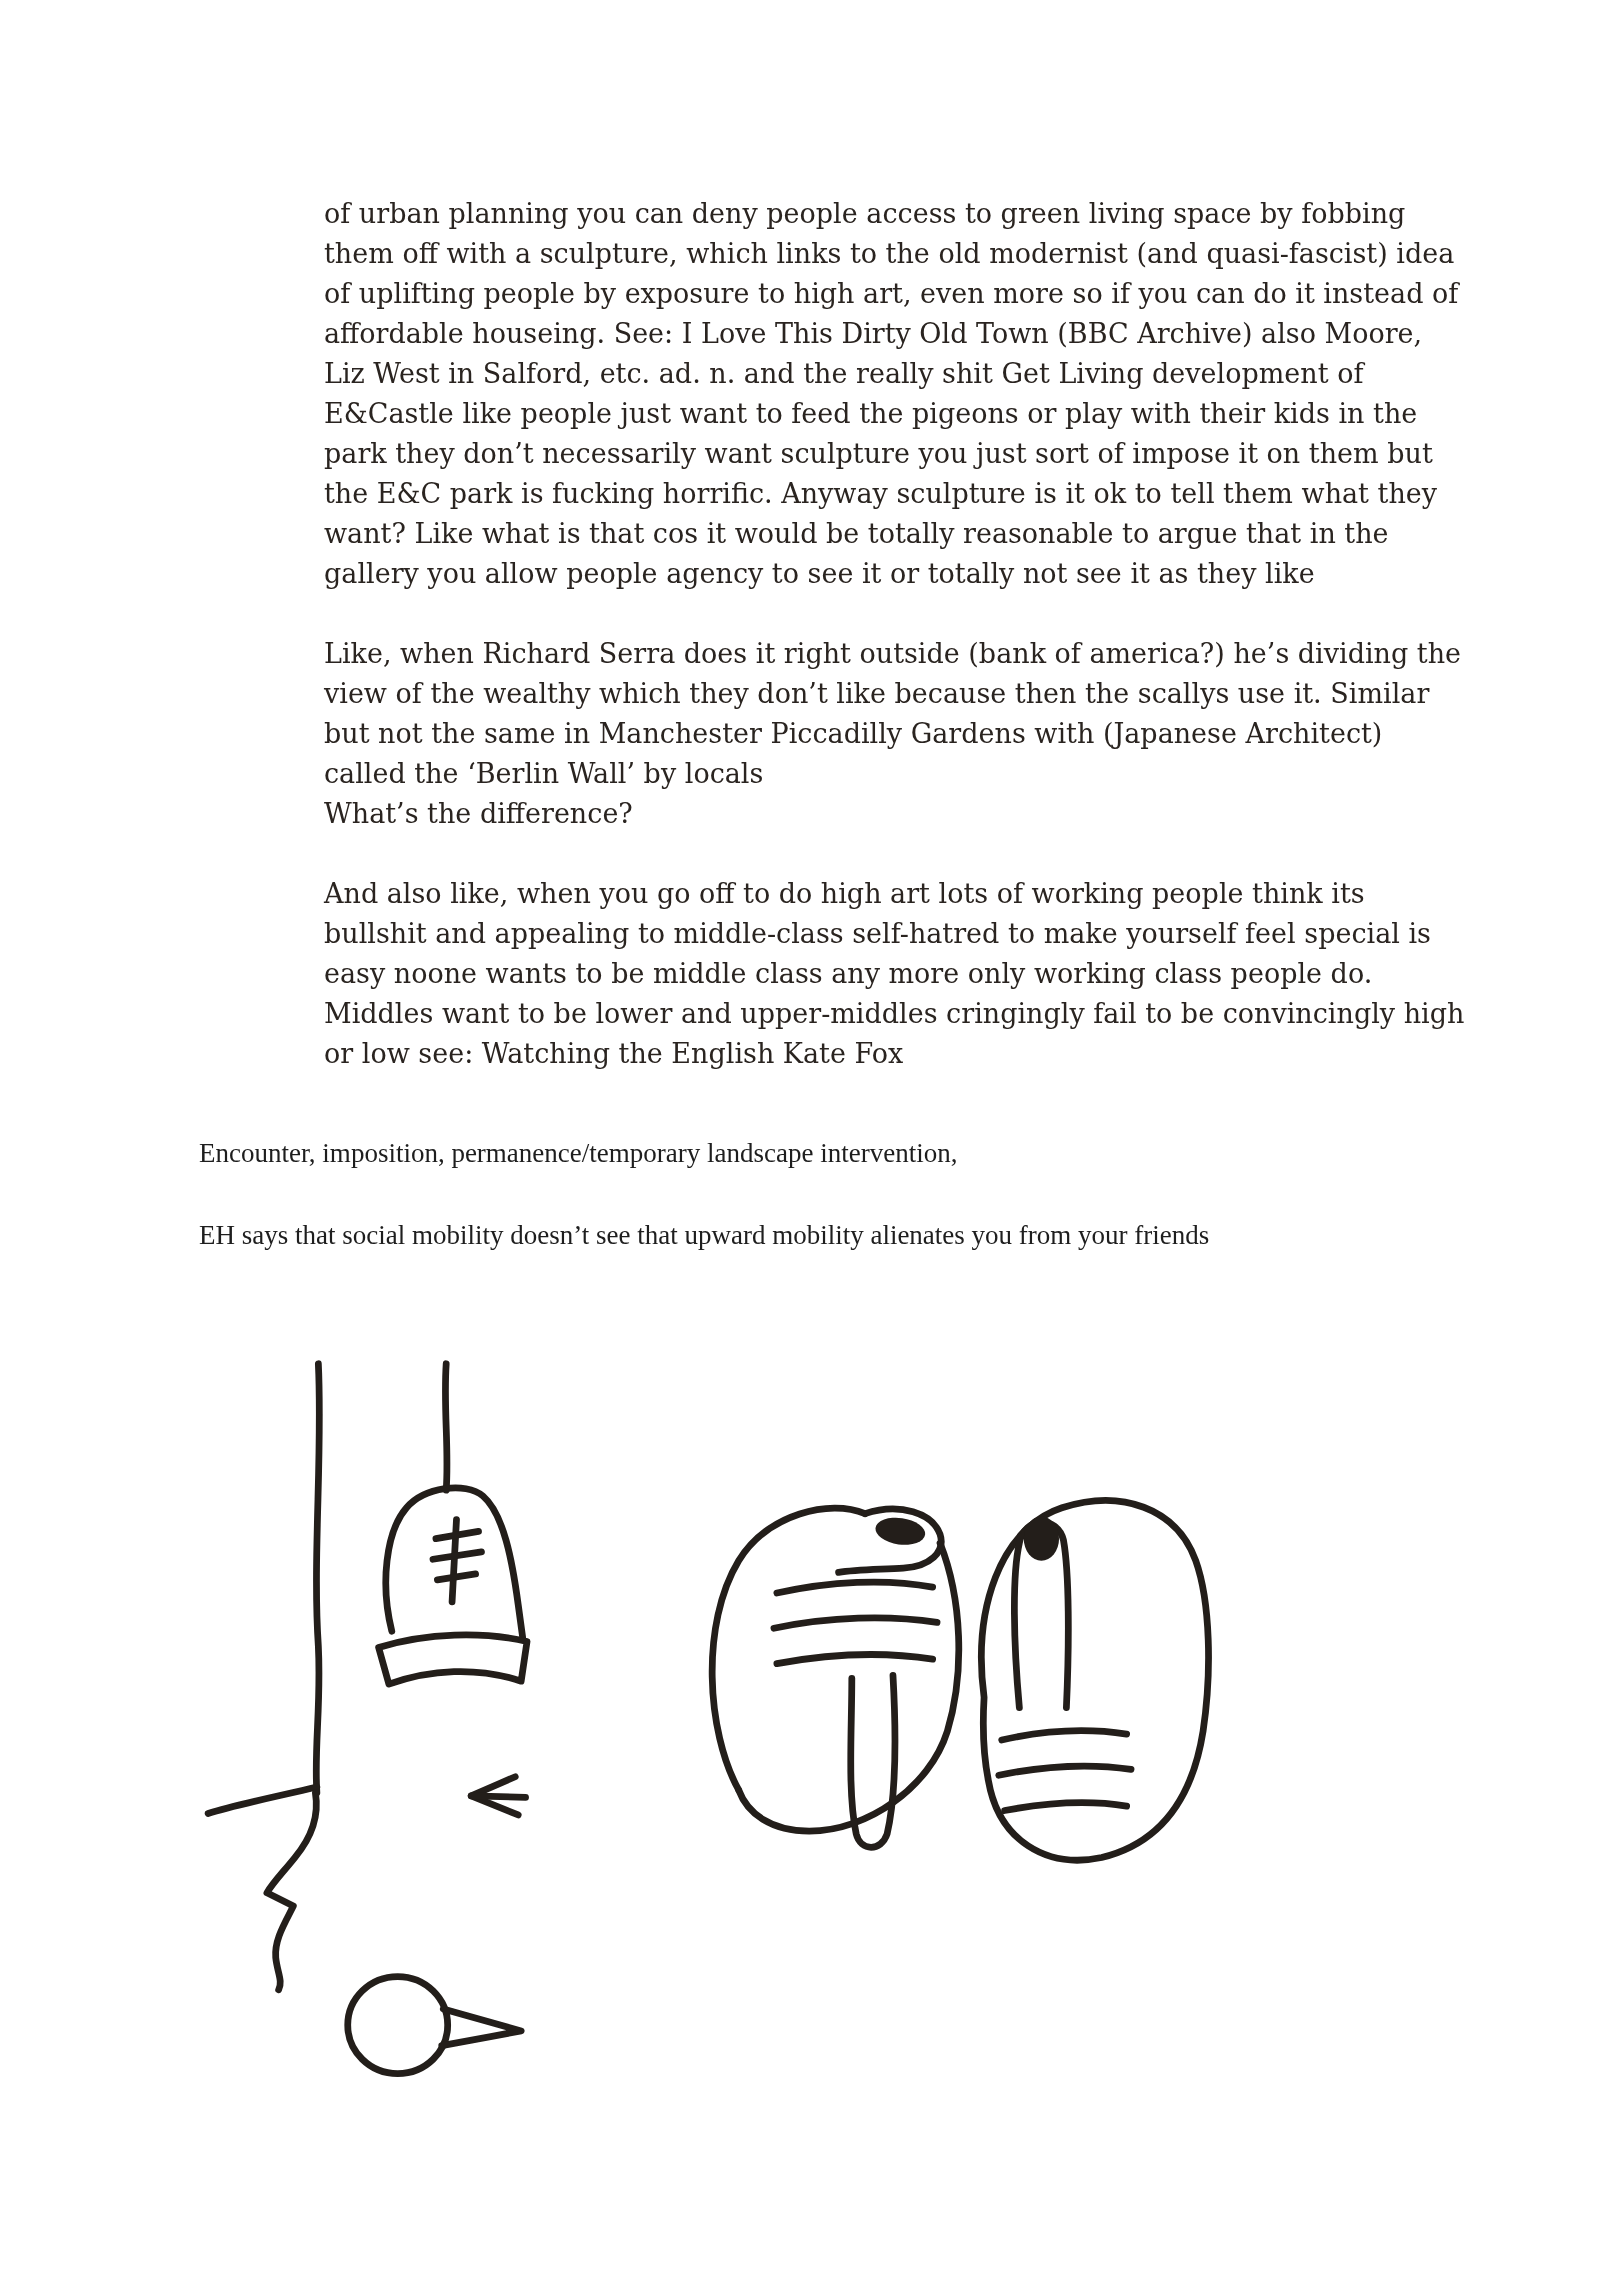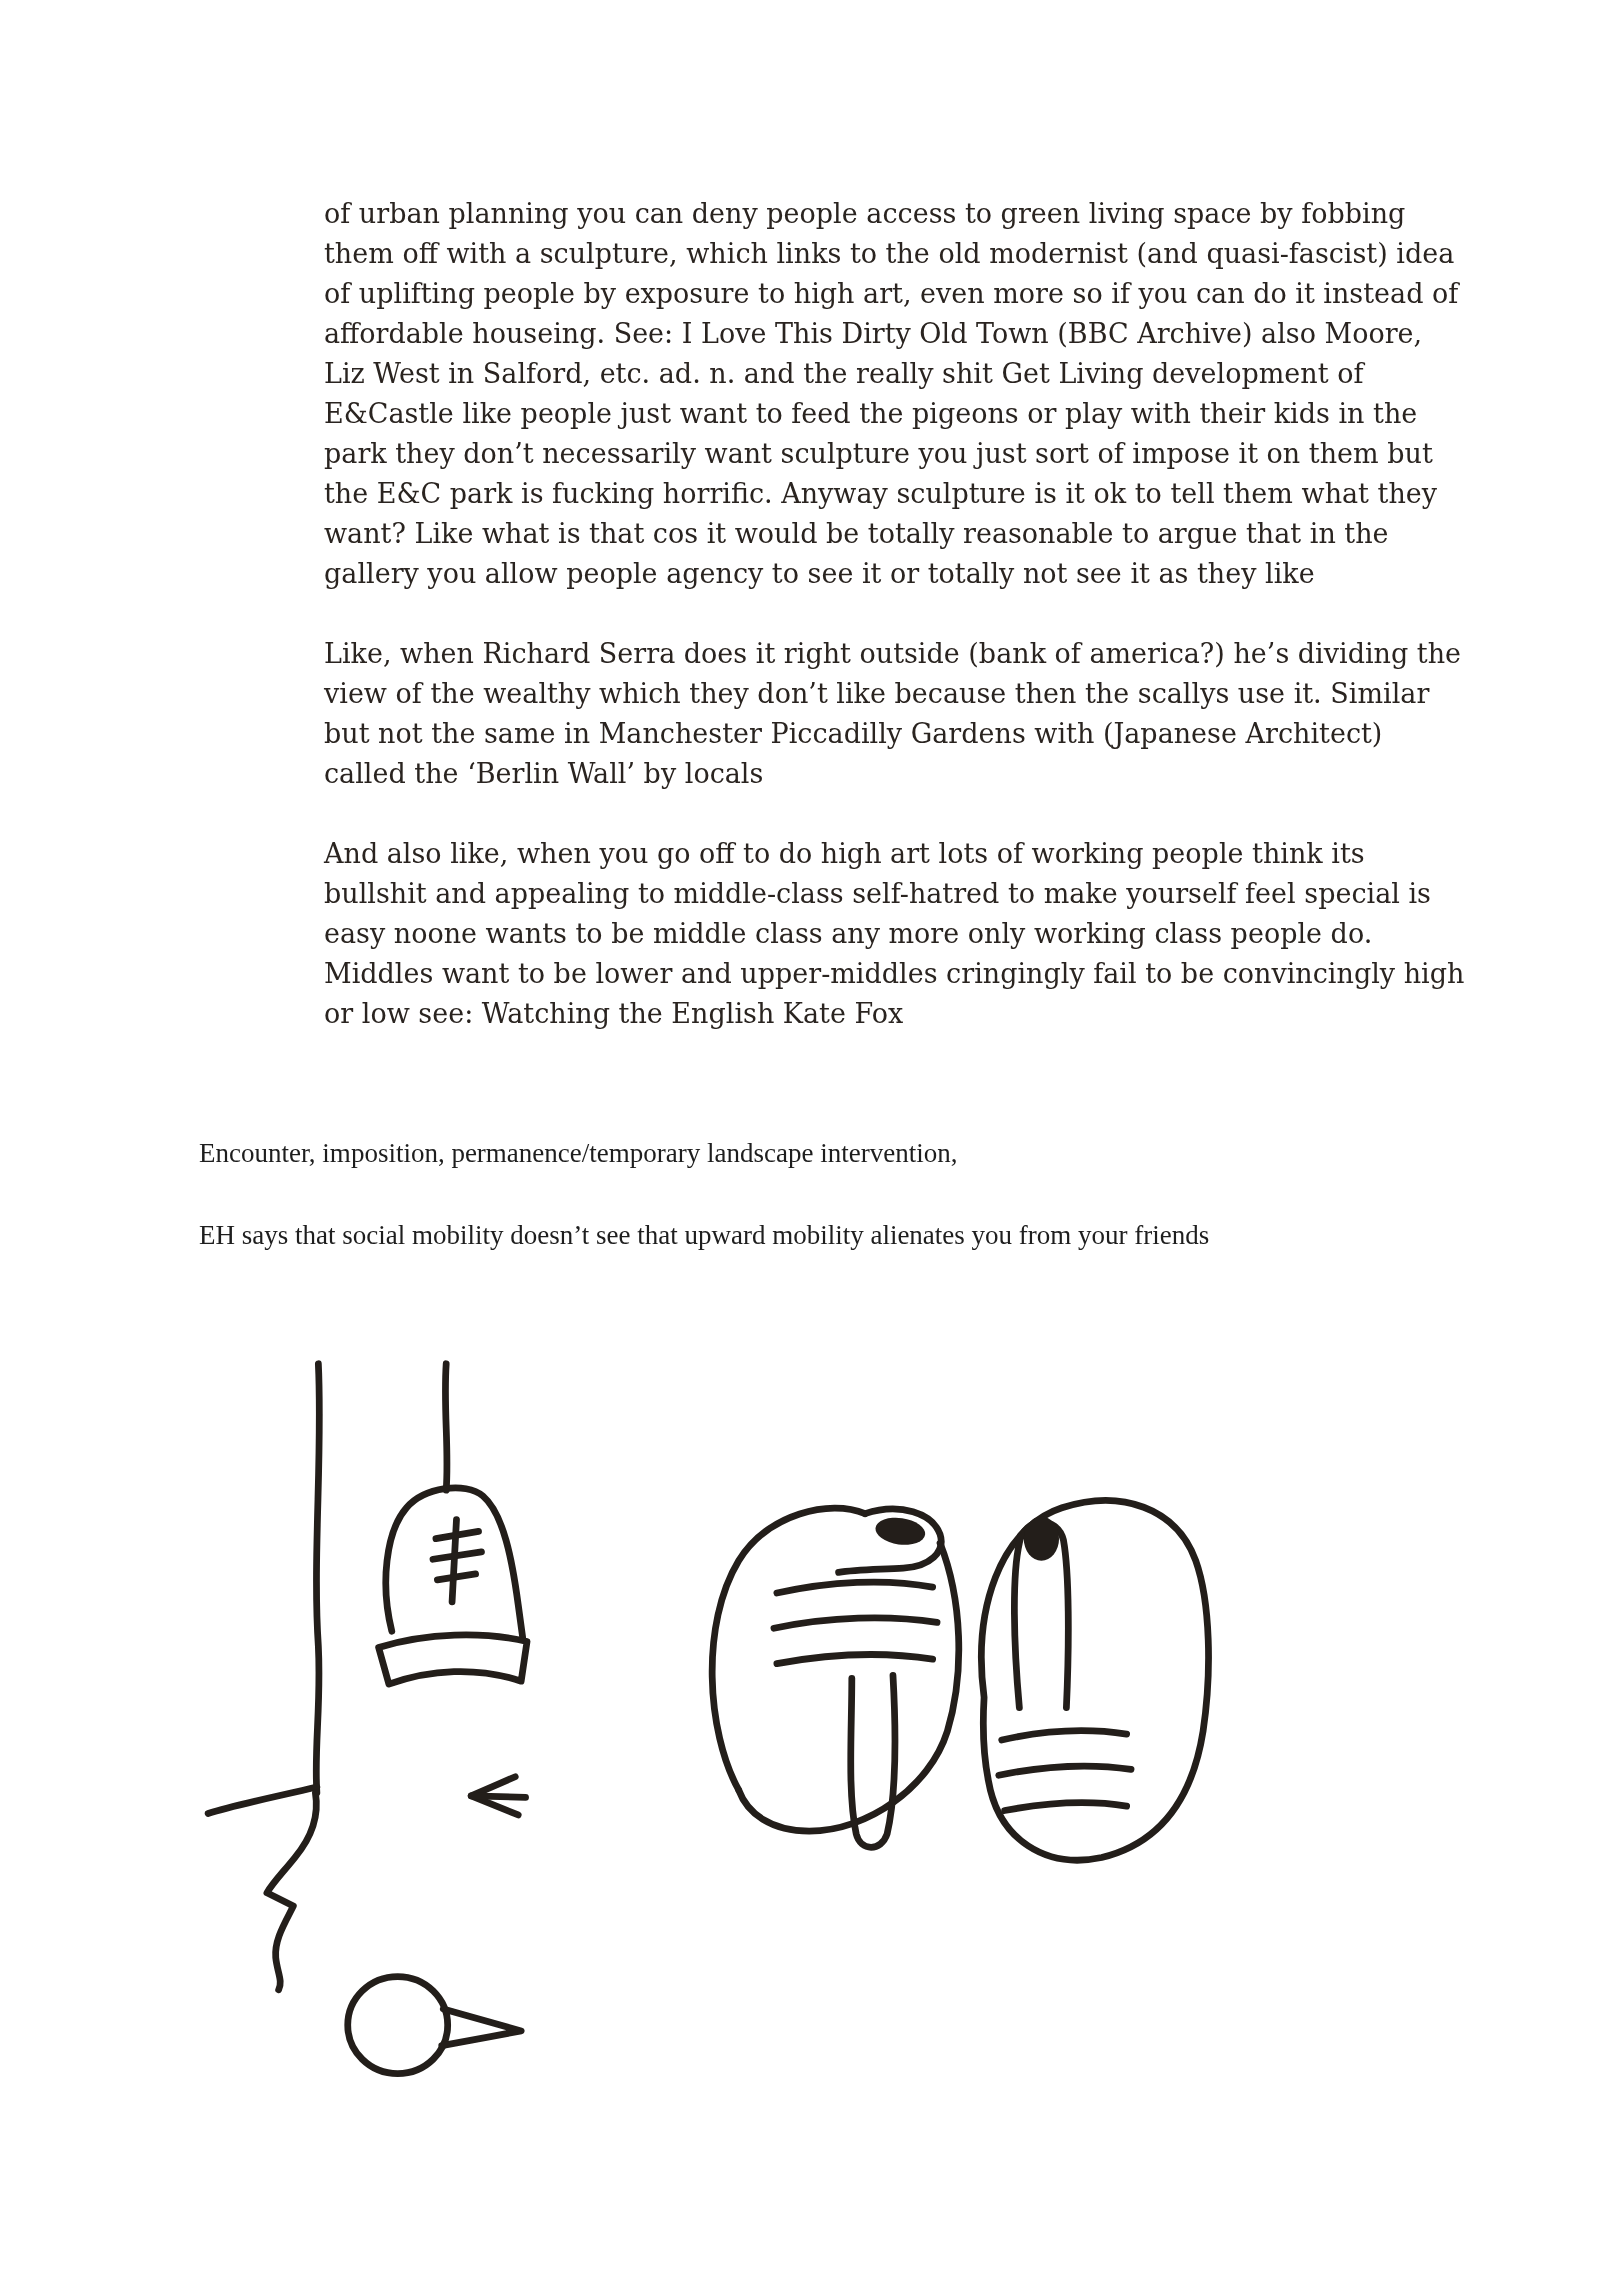--- a/index.html
+++ b/index.html
@@ -56,20 +56,21 @@
 </style>
 </head>
 <body>
 
 <div class="page">
 
   <div class="indented-block">
     <p class="para">of urban planning you can deny people access to green living space by fobbing them off with a sculpture, which links to the old modernist (and quasi-fascist) idea of uplifting people by exposure to high art, even more so if you can do it instead of affordable houseing. See: I Love This Dirty Old Town (BBC Archive) also Moore, Liz West in Salford, etc. ad. n. and the really shit Get Living development of E&amp;Castle like people just want to feed the pigeons or play with their kids in the park they don’t necessarily want sculpture you just sort of impose it on them but the E&amp;C park is fucking horrific. Anyway sculpture is it ok to tell them what they want? Like what is that cos it would be totally reasonable to argue that in the gallery you allow people agency to see it or totally not see it as they like</p>
     <div class="para">
       <div class="para-line">Like, when Richard Serra does it right outside (bank of america?) he’s dividing the view of the wealthy which they don’t like because then the scallys use it. Similar but not the same in Manchester Piccadilly Gardens with (Japanese Architect) called the ‘Berlin Wall’ by locals</div>
+      <div class="para-line">What’s the difference?</div>
     </div>
     <p class="para">And also like, when you go off to do high art lots of working people think its bullshit and appealing to middle-class self-hatred to make yourself feel special is easy noone wants to be middle class any more only working class people do. Middles want to be lower and upper-middles cringingly fail to be convincingly high or low see: Watching the English Kate Fox</p>
   </div>
 
   <div class="note-lines">
     <div class="note-line">Encounter, imposition, permanence/temporary landscape intervention,</div>
     <div class="note-line">EH says that social mobility doesn’t see that upward mobility alienates you from your friends</div>
   </div>
 
   <svg class="sketch" viewBox="0 0 725 560" xmlns="http://www.w3.org/2000/svg">

